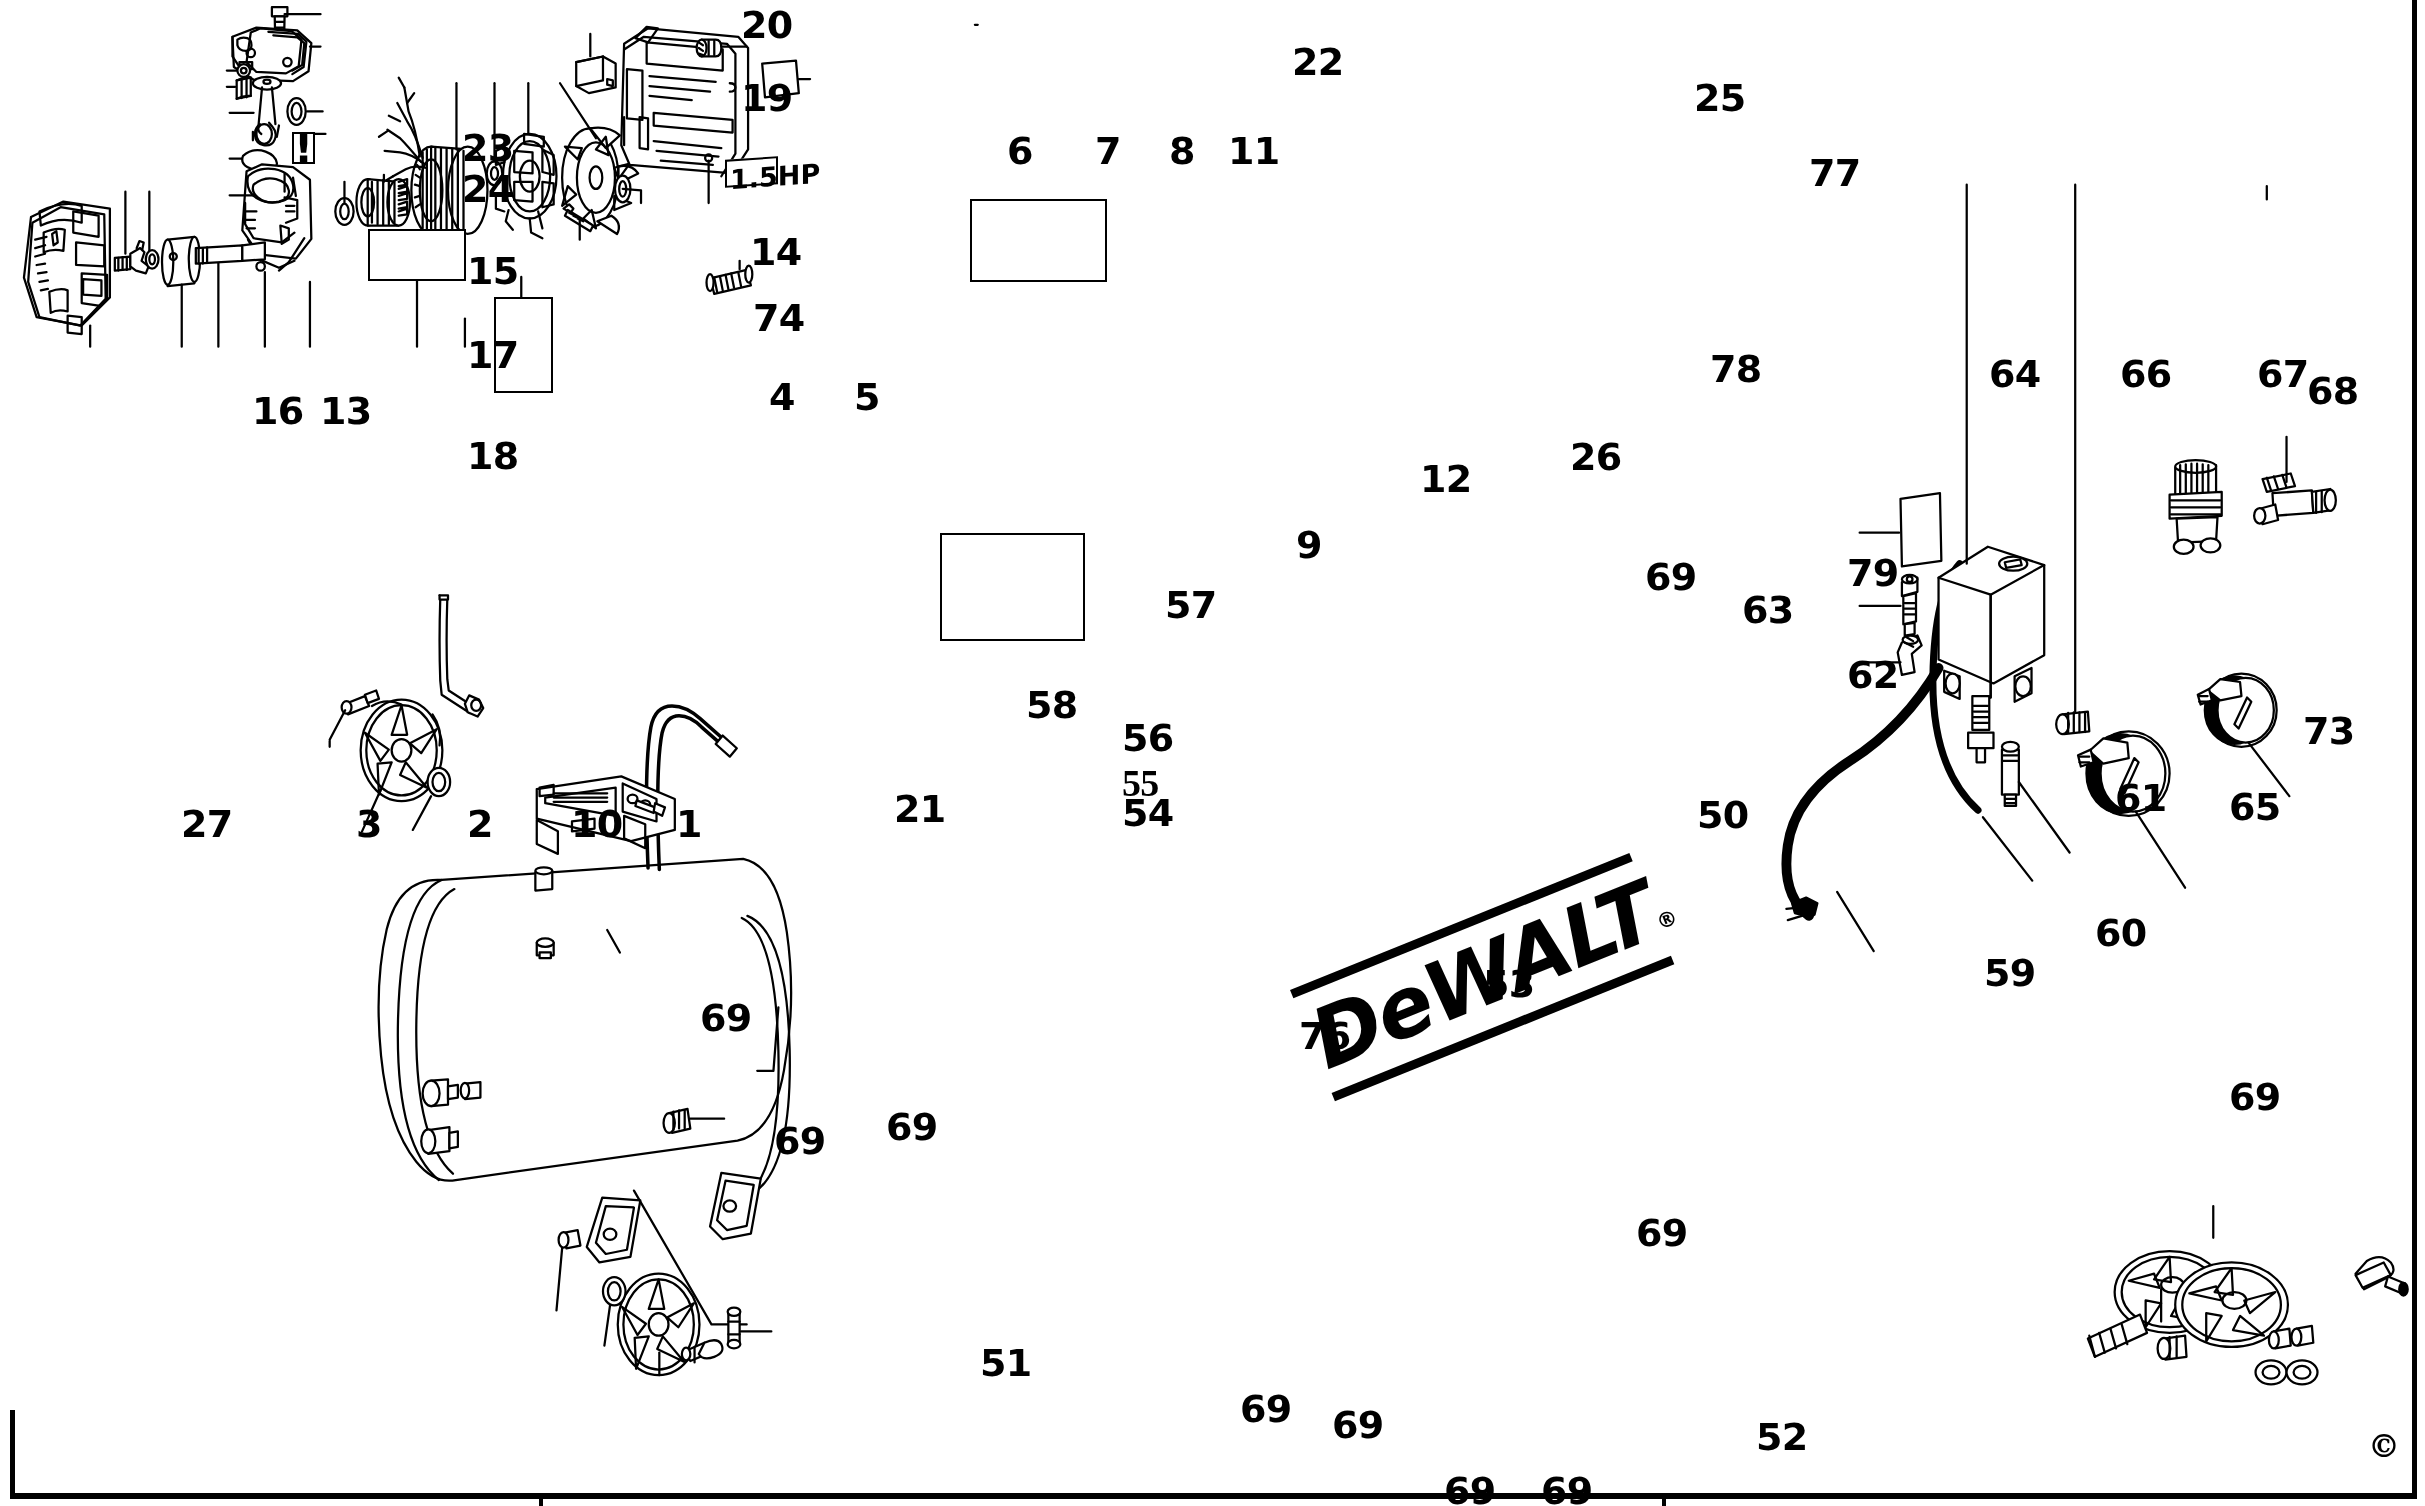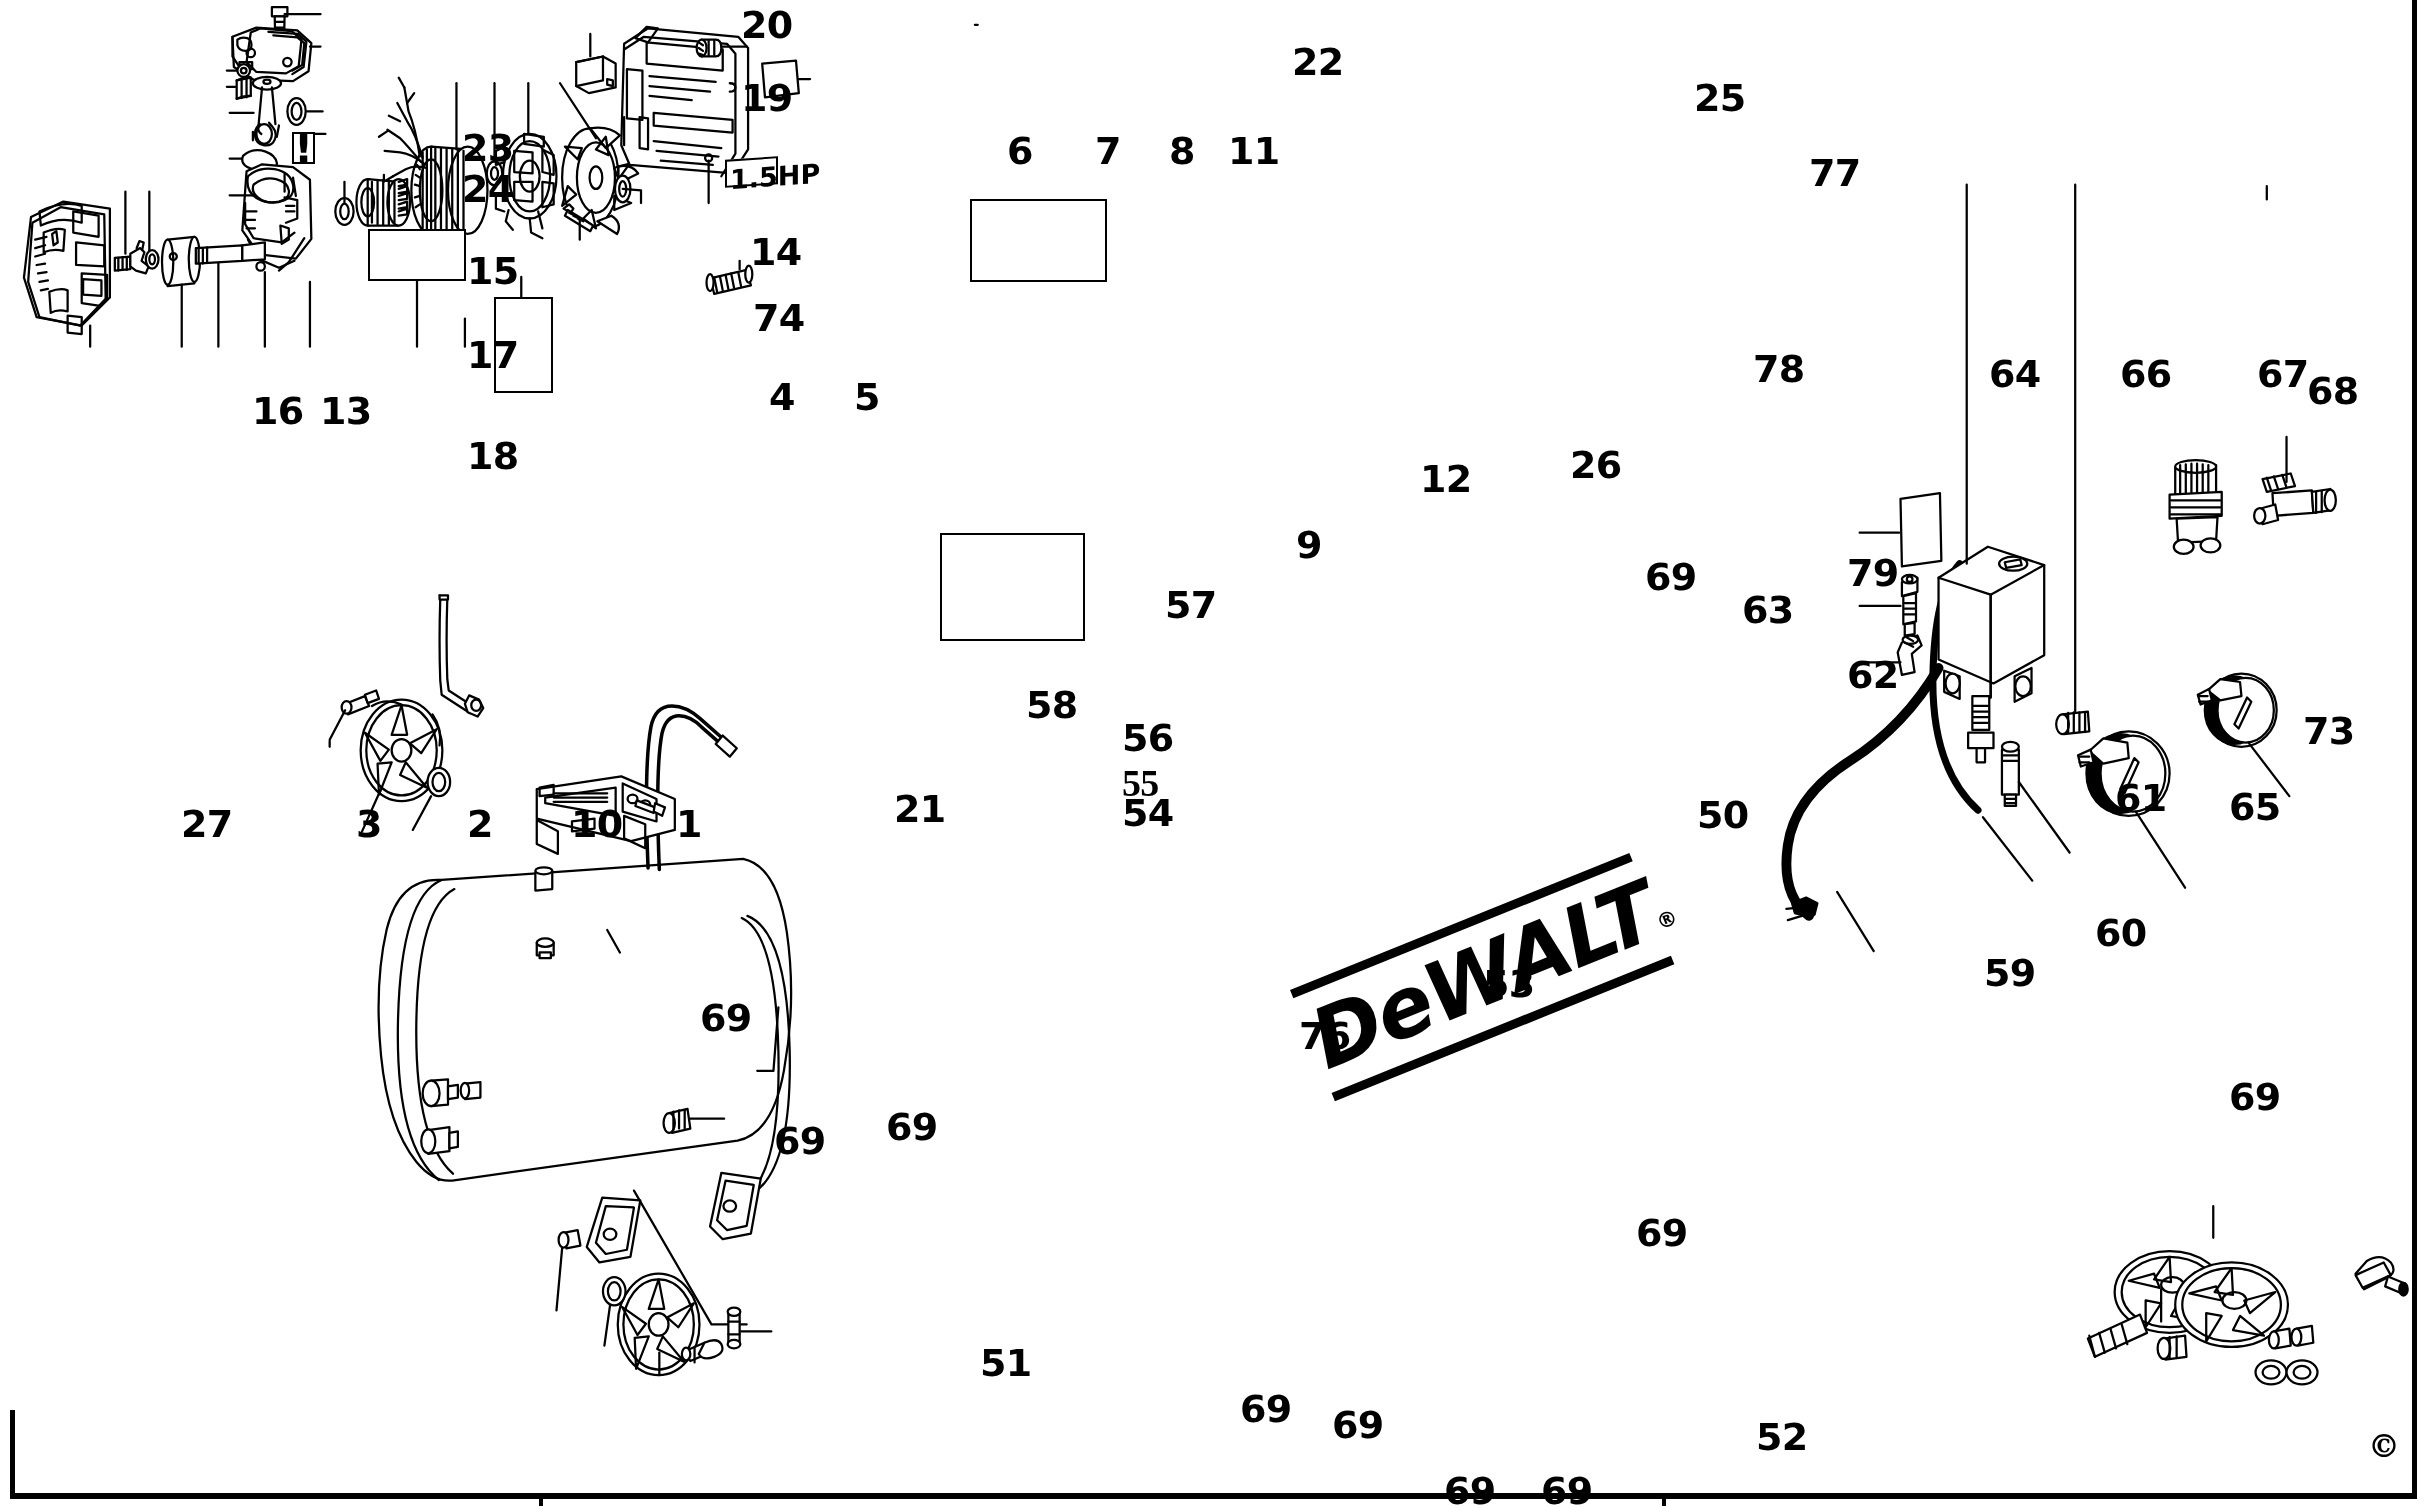--- a/index.html
+++ b/index.html
@@ -662,32 +662,32 @@
       <div class="cb" style="left: 462px; top: 170px;">24</div>
       <div class="cb" style="left: 1007px; top: 132px;">6</div>
       <div class="cb" style="left: 1095px; top: 132px;">7</div>
       <div class="cb" style="left: 1169px; top: 132px;">8</div>
       <div class="cb" style="left: 1228px; top: 132px;">11</div>
       <div class="cb" style="left: 1809px; top: 154px;">77</div>
       <div class="cb" style="left: 750px; top: 233px;">14</div>
       <div class="cb" style="left: 467px; top: 252px;">15</div>
       <div class="cb" style="left: 753px; top: 299px;">74</div>
       <div class="cb" style="left: 467px; top: 336px;">17</div>
-      <div class="cb" style="left: 1753px; top: 350px;">78</div>
+      <div class="cb" style="left: 1710px; top: 350px;">78</div>
       <div class="cb" style="left: 1989px; top: 355px;">64</div>
       <div class="cb" style="left: 2120px; top: 355px;">66</div>
       <div class="cb" style="left: 2257px; top: 355px;">67</div>
       <div class="cb" style="left: 769px; top: 378px;">4</div>
       <div class="cb" style="left: 854px; top: 378px;">5</div>
       <div class="cb" style="left: 252px; top: 392px;">16</div>
       <div class="cb" style="left: 320px; top: 392px;">13</div>
       <div class="cb" style="left: 2307px; top: 372px;">68</div>
       <div class="cb" style="left: 467px; top: 437px;">18</div>
       <div class="cb" style="left: 1420px; top: 460px;">12</div>
-      <div class="cb" style="left: 1570px; top: 438px; margin-top: 8px;">26</div>
+      <div class="cb" style="left: 1570px; top: 438px;">26</div>
       <div class="cb" style="left: 1847px; top: 526px; margin-top: 28px;">79</div>
       <div class="cb" style="left: 1296px; top: 526px;">9</div>
       <div class="cb" style="left: 1742px; top: 591px;">63</div>
       <div class="cb" style="left: 1645px; top: 558px;">69</div>
       <div class="cb" style="left: 1165px; top: 586px;">57</div>
       <div class="cb" style="left: 1847px; top: 656px;">62</div>
       <div class="cb" style="left: 2303px; top: 712px;">73</div>
       <div class="cb" style="left: 1026px; top: 686px;">58</div>
       <div class="cb" style="left: 1122px; top: 719px;">56</div>
       <div class="cb" style="left: 2229px; top: 788px;">65</div>

